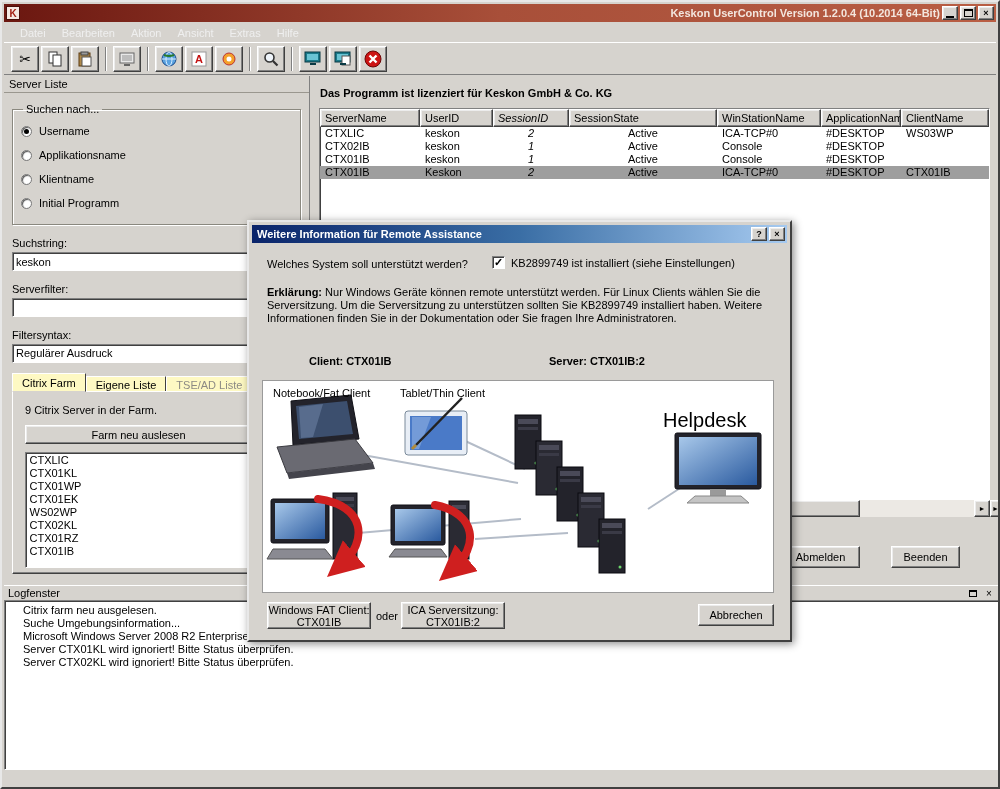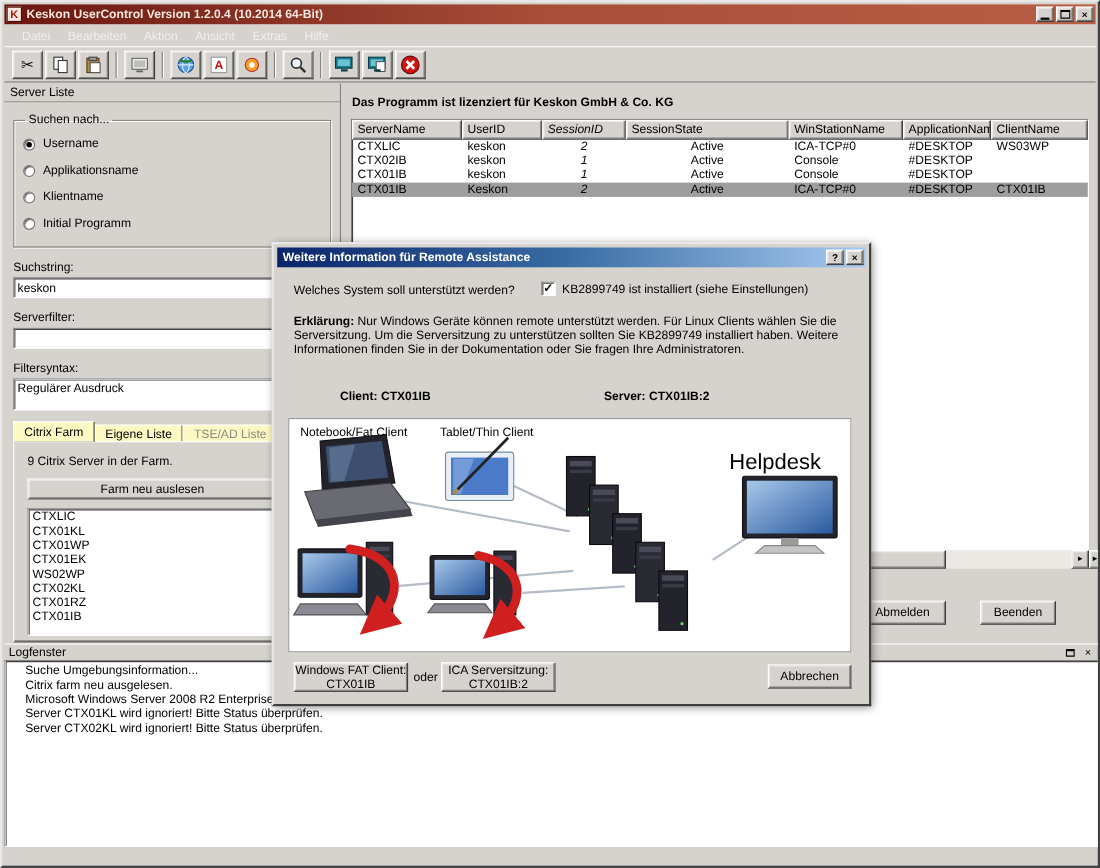--- a/index.html
+++ b/index.html
@@ -11,21 +11,21 @@
   }
   .raised { background:#d6d3ce; border:1px solid; border-color:#fff #404040 #404040 #fff; box-shadow: inset -1px -1px 0 #808080, inset 1px 1px 0 #ececec; }
   .sunken { background:#fff; border:1px solid; border-color:#808080 #fff #fff #808080; box-shadow: inset 1px 1px 0 #404040; }
   .btn { display:flex; align-items:center; justify-content:center; cursor:default; }
 
   
   .titlebar { position:absolute; left:2px; top:2px; right:2px; height:18px;
     background: linear-gradient(90deg, #6b1710, #a84f39, #b95e44);
     display:flex; align-items:center; padding:0 2px; }
   .app-icon { width:14px; height:14px; background:#f5e9e2; border:1px solid #4a0f0a; color:#a32014; font-weight:bold; font-size:10px; display:flex; align-items:center; justify-content:center; margin-right:4px; }
-  .titlebar-text { color:#f3e6de; font-weight:bold; font-size:11px; flex:1; white-space:nowrap; overflow:hidden; }
+  .titlebar-text { color:#f3e6de; font-weight:bold; font-size:11px; flex:1; white-space:nowrap; overflow:hidden;text-align:right; }
   .win-btn { width:16px; height:14px; margin-left:2px; font-size:9px; font-weight:bold; line-height:12px; }
   .glyph-min { width:8px; height:2px; background:#000; margin-top:7px; }
   .glyph-max { width:9px; height:8px; border:1px solid #000; border-top-width:2px; }
 
   
   .menubar { position:absolute; left:2px; top:21px; right:2px; height:19px; display:flex; align-items:center; padding-left:8px; }
   .menu-item { color:#efefef; padding:2px 8px; cursor:default; }
 
   
   .toolbar { position:absolute; left:2px; top:40px; right:2px; height:33px;
@@ -37,21 +37,21 @@
   
   .left-panel { position:absolute; left:2px; top:74px; width:306px; height:509px; border-right:1px solid #808080; }
   .panel-header { height:17px; line-height:16px; padding-left:5px; border-bottom:1px solid #9a978f; }
   fieldset.search-group { margin:10px 8px 0 8px; border:1px solid #8a887f; box-shadow: 1px 1px 0 #fff, inset 1px 1px 0 #fff; padding:4px 6px 8px 8px; height:122px; }
   fieldset.search-group legend { font-size:11px; padding:0 3px; margin-left:2px; }
   .radio-row { display:flex; align-items:center; height:24px; cursor:default; }
   .radio { width:11px; height:11px; border-radius:50%; background:#fff; border:1px solid #777; box-shadow: inset 1px 1px 1px #555; margin-right:7px; position:relative; flex:0 0 auto; }
   .radio.checked::after { content:""; position:absolute; left:2px; top:2px; width:5px; height:5px; border-radius:50%; background:#000; }
   .fld-label { margin:12px 0 3px 8px; }
   .fld-input { margin:0 0 0 8px; width:274px; height:19px; font:11px "Liberation Sans", sans-serif; padding:1px 3px; background:#fff; border:1px solid; border-color:#808080 #fff #fff #808080; box-shadow: inset 1px 1px 0 #404040; outline:none; }
-  .combo { margin-left:8px; width:274px; height:29px; display:flex; background:#fff; border:1px solid; border-color:#808080 #fff #fff #808080; box-shadow: inset 1px 1px 0 #404040; }
+  .combo { margin-left:8px; width:274px; height:19px; display:flex; background:#fff; border:1px solid; border-color:#808080 #fff #fff #808080; box-shadow: inset 1px 1px 0 #404040; }
   .combo-value { flex:1; padding:2px 3px; }
   .combo-btn { width:17px; height:17px; font-size:7px; }
 
   .tabs { margin:10px 0 0 8px; display:flex; align-items:flex-end; height:19px; }
   .tab { padding:0 9px; border:1px solid; border-color:#fff #404040 transparent #fff; background:#fef9c3; height:16px; line-height:16px; margin-top:2px; }
   .tab.active { height:19px; line-height:19px; position:relative; z-index:2; margin-top:0; border-bottom-color:#d6d3ce; }
   .tab.disabled { color:#8c8a84; }
   .tab-content { margin-left:8px; width:253px; height:183px; border:1px solid; border-color:#fff #404040 #404040 #fff; box-shadow: inset -1px -1px 0 #808080; position:relative; top:-1px; padding-top:1px; }
   .farm-info { margin:11px 0 0 12px; }
   .farm-btn { margin:9px auto 0 auto; width:228px; height:19px; font-size:11px; }
@@ -341,22 +341,22 @@
     <div class="log-header">
       <span class="log-title">Logfenster</span>
       <span class="log-icon-btn">
           <span class="glyph-float"></span>
         </span>
       <span class="log-icon-btn">
           <span>×</span>
         </span>
     </div>
     <div class="log-content">
+      <div class="log-line">Citrix farm neu ausgelesen.</div>
       <div class="log-line">Suche Umgebungsinformation...</div>
-      <div class="log-line">Citrix farm neu ausgelesen.</div>
       <div class="log-line">Microsoft Windows Server 2008 R2 Enterprise Edition Service Pack 1 (build 7601), 64-bit</div>
       <div class="log-line">Server CTX01KL wird ignoriert! Bitte Status überprüfen.</div>
       <div class="log-line">Server CTX02KL wird ignoriert! Bitte Status überprüfen.</div>
     </div>
   </div>
 
   <div class="dialog">
     <div class="dlg-titlebar">
       <span class="dlg-title">Weitere Information für Remote Assistance</span>
       <div class="win-btn raised btn">

